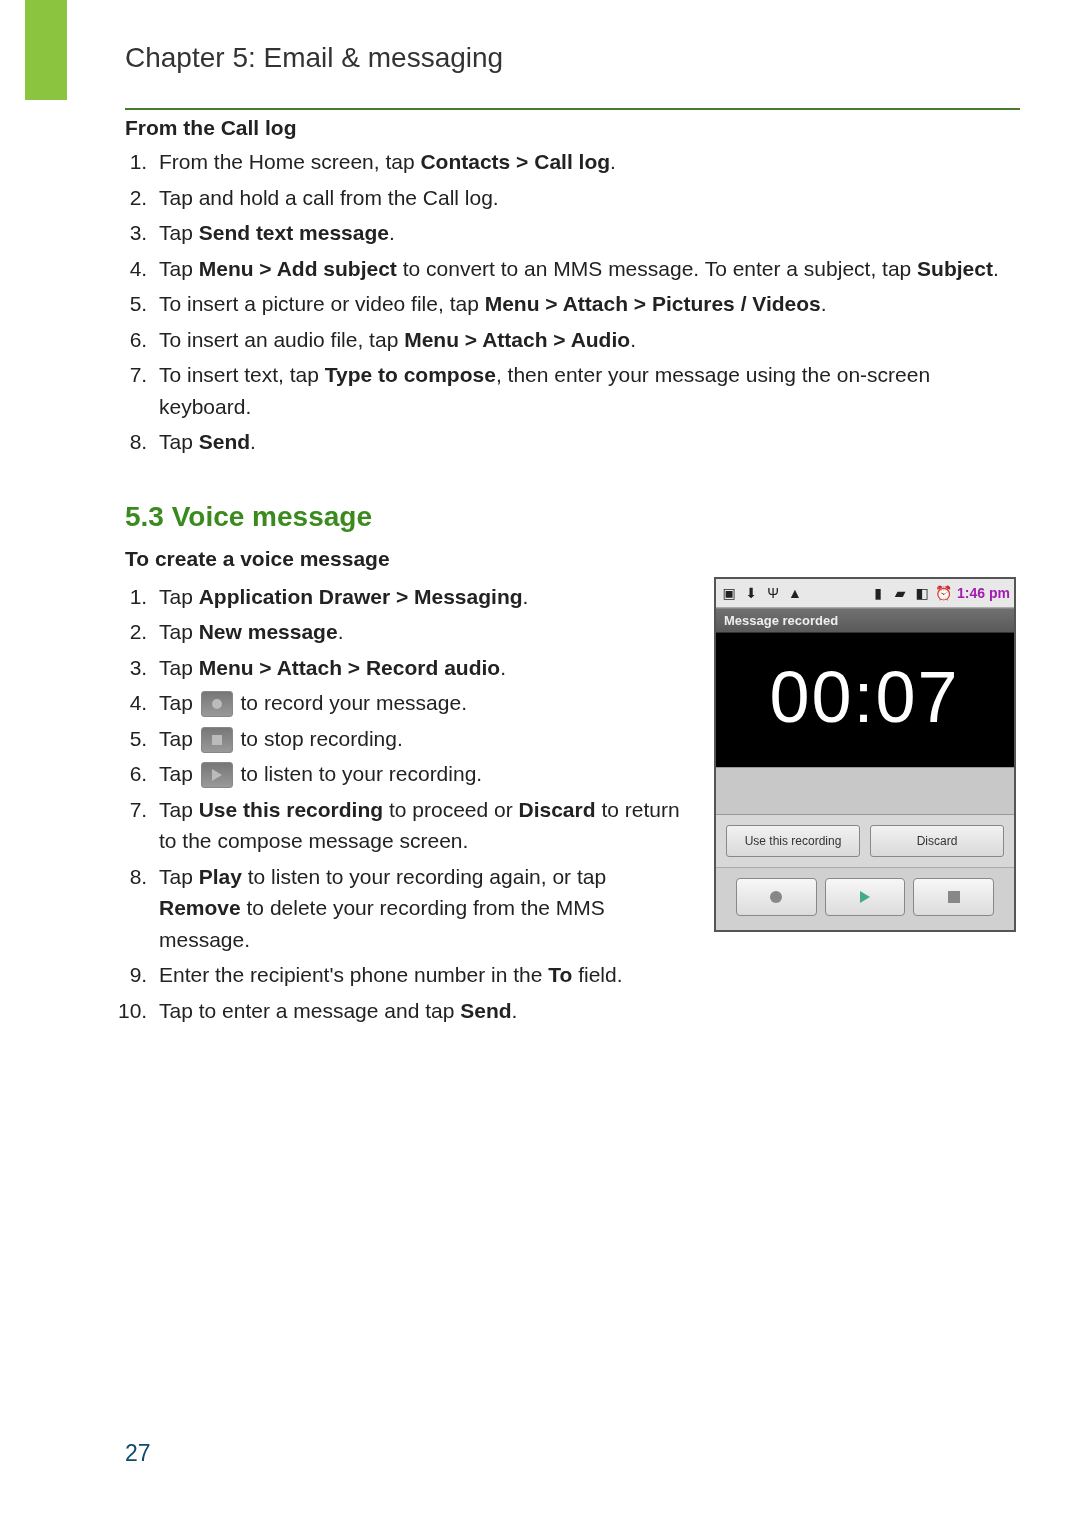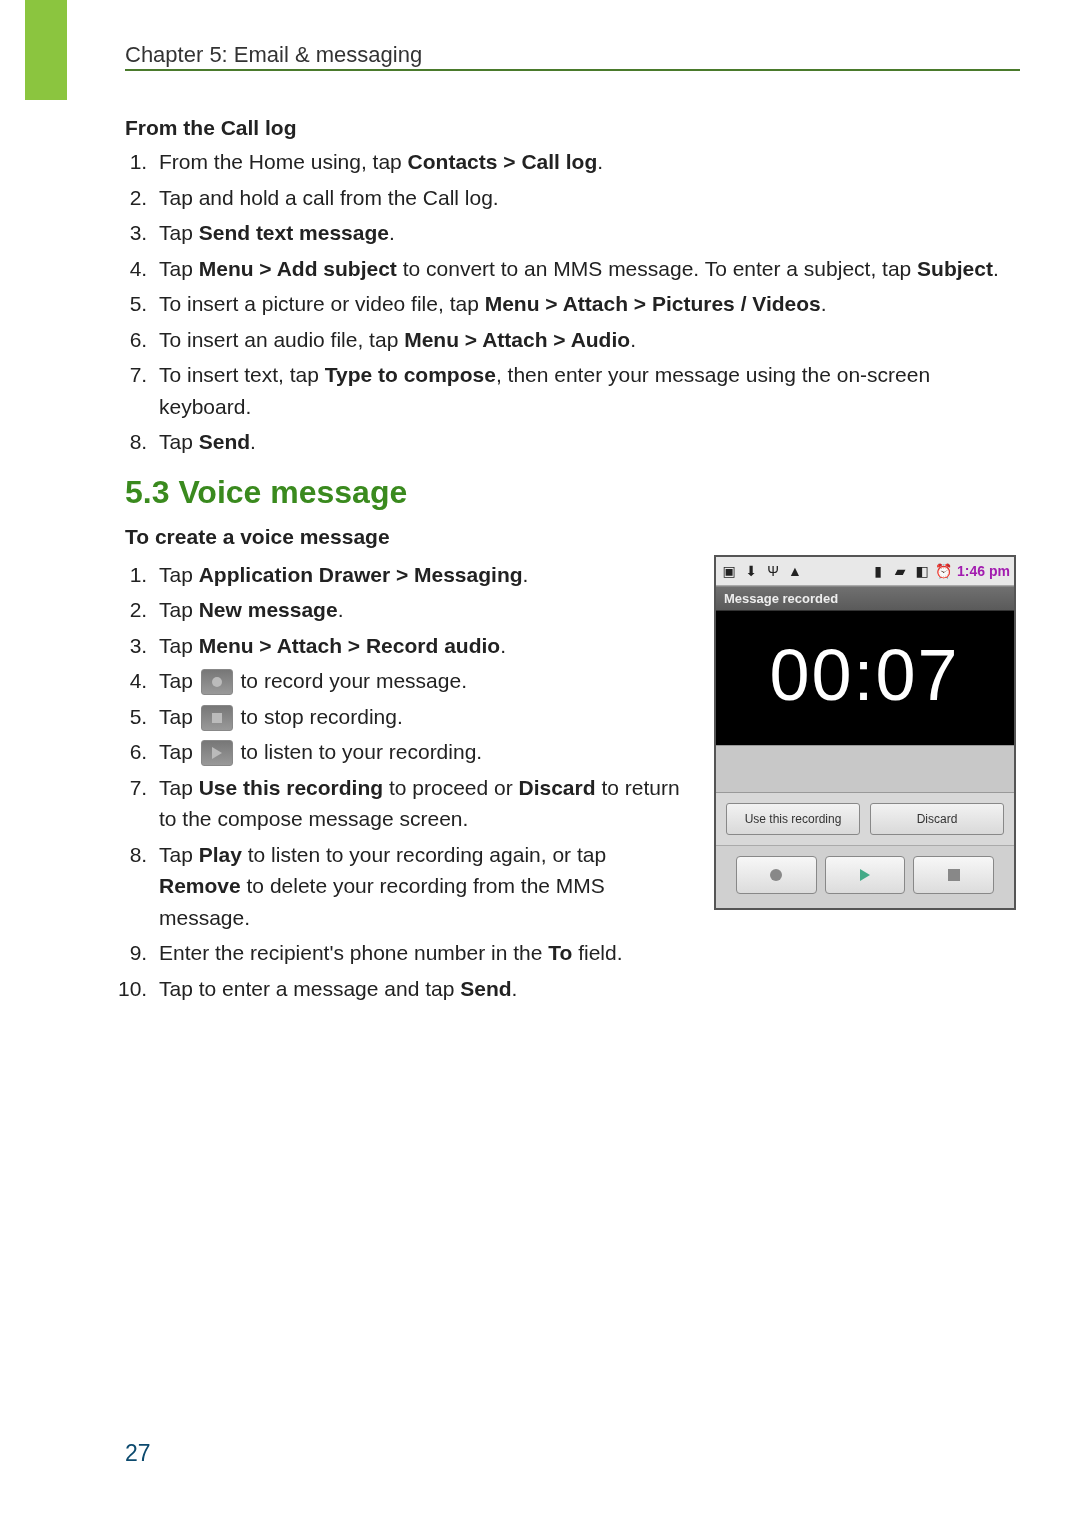--- a/index.html
+++ b/index.html
@@ -23,23 +23,23 @@
     top: 0;
     width: 42px;
     height: 100px;
     background: #8bc53f;
   }
   .header-line {
     position: absolute;
     left: 125px;
     right: 60px;
     top: 42px;
-    font-size: 22px;
+    font-size: 28px;
     color: #333;
-    padding-bottom: 1px;
+    padding-bottom: 34px;
     border-bottom: 2px solid #4a7a2c;
   }
   .content {
     position: absolute;
     left: 125px;
     right: 64px;
     top: 102px;
   }
   .subhead {
     font-weight: bold;
@@ -52,22 +52,22 @@
     font-size: 21px;
     line-height: 1.5;
   }
   ol.steps li {
     margin: 4px 0;
     padding-left: 6px;
   }
   .section-title {
     color: #3a8a1e;
     font-weight: bold;
-    font-size: 32px;
-    margin: 16px 0 14px 0;
+    font-size: 28px;
+    margin: 43px 0 14px 0;
   }
   .intro {
     font-size: 21px;
     margin: 6px 0 16px 0;
   }
   .layout-row {
     display: flex;
     align-items: flex-start;
     gap: 24px;
   }
@@ -207,21 +207,21 @@
 <body>
 
 <div class="page">
   <div class="side-tab"></div>
   <div class="header-line">Chapter 5: Email &amp; messaging</div>
 
   <div class="content">
 
     <div class="subhead">From the Call log</div>
     <ol class="steps">
-      <li><span>From the Home using, tap </span><b>Contacts &gt;  Call log</b><span>.</span></li>
+      <li><span>From the Home screen, tap </span><b>Contacts &gt;  Call log</b><span>.</span></li>
       <li><span>Tap and hold a call from the Call log.</span></li>
       <li><span>Tap </span><b>Send text message</b><span>.</span></li>
       <li><span>Tap </span><b>Menu &gt;  Add subject</b><span> to convert to an MMS message. To enter a subject, tap </span><b>Subject</b><span>.</span></li>
       <li><span>To insert a picture or video file, tap </span><b>Menu &gt;  Attach &gt;  Pictures / Videos</b><span>.</span></li>
       <li><span>To insert an audio file, tap </span><b>Menu &gt;  Attach &gt;  Audio</b><span>.</span></li>
       <li><span>To insert text, tap </span><b>Type to compose</b><span>, then enter your message using the on-screen keyboard.</span></li>
       <li><span>Tap </span><b>Send</b><span>.</span></li>
     </ol>
 
     <div class="section-title">5.3 Voice message</div>

